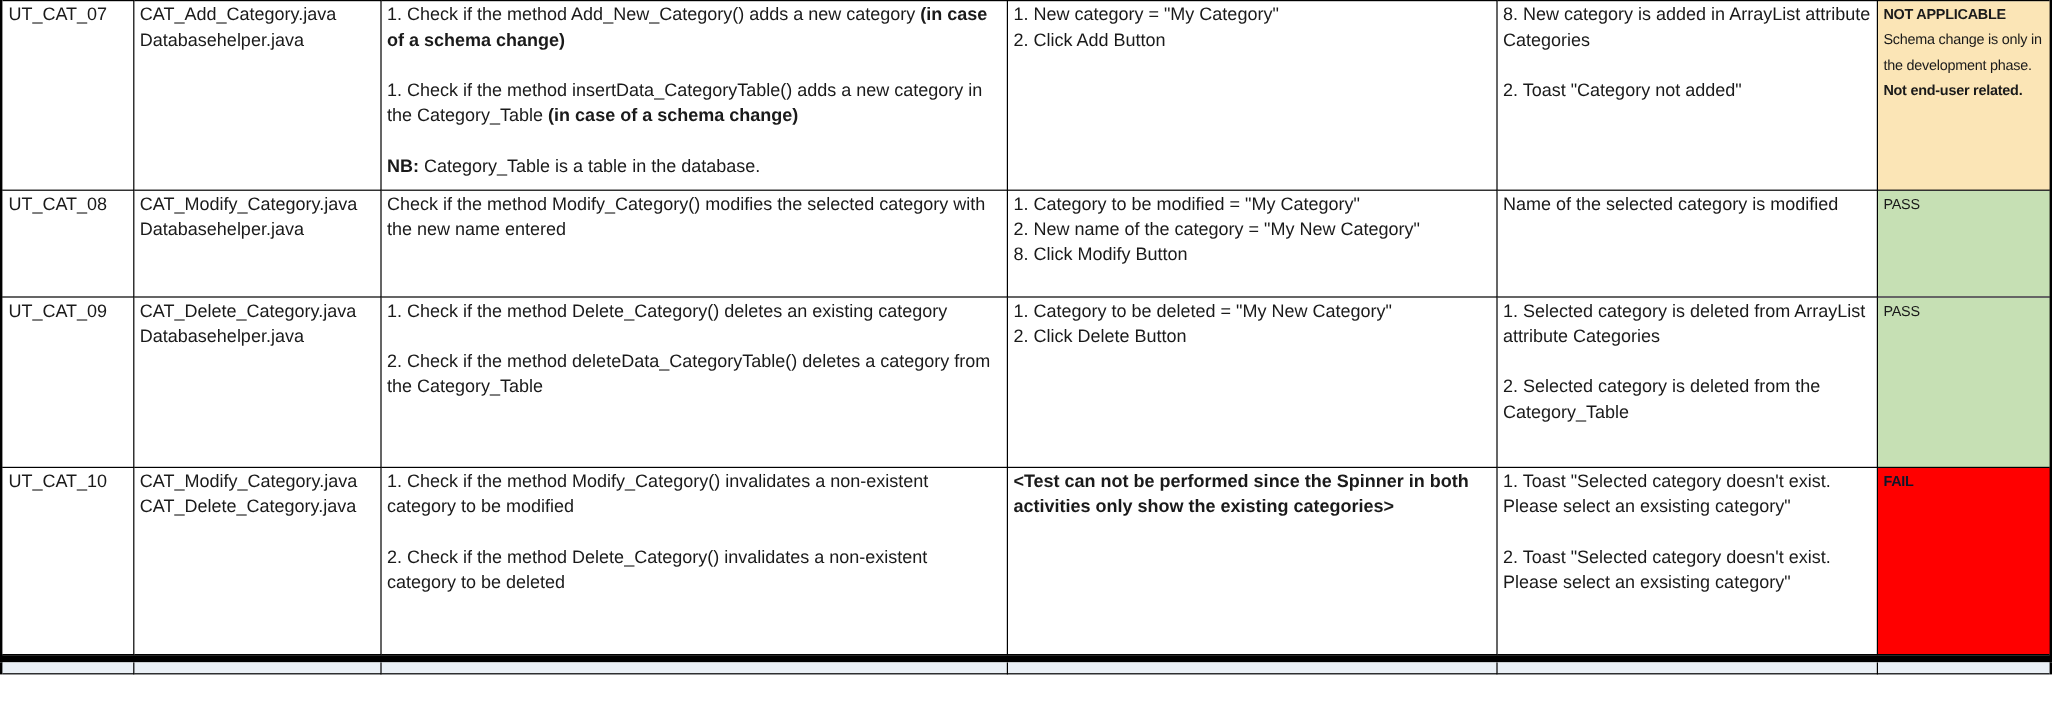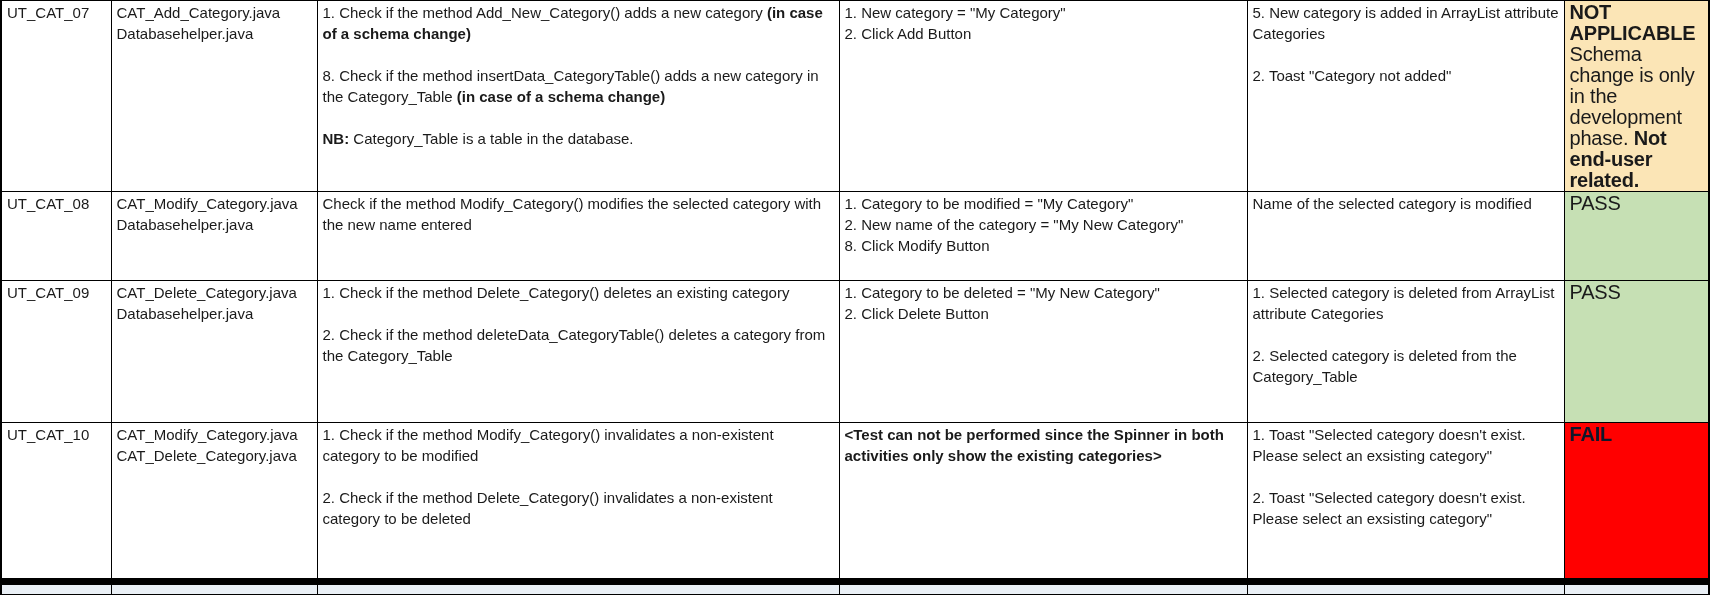--- a/index.html
+++ b/index.html
@@ -22,21 +22,21 @@
     padding:1px 5px 0 5px;
     overflow:hidden;
   }
   .para { min-height:21px; line-height:21px; }
   .b { font-weight:bold; }
   
   tr.rh-0 { height:158px; }
   tr.rh-1 { height:89px;margin-left:21px; }
   tr.rh-2 { height:142px; }
   tr.rh-3 { height:156px; }
-  td.status-cell { font-size:20px; letter-spacing:-0.2px; }
+  td.status-cell { font-size:12px; letter-spacing:-0.2px; }
   tr.divider-row td { padding:0; height:6px; border:0; }
   tr.next-row td { padding:0; height:9px; border:1px solid #000; border-top:0; }
 </style>
 </head>
 <body>
 
 <table class="sheet">
   <colgroup>
     <col style="width:110px">
     <col style="width:206px">
@@ -50,30 +50,30 @@
     <td class="cell">
           <div class="para"><span>UT_CAT_07</span></div>
         </td>
     <td class="cell">
           <div class="para"><span>CAT_Add_Category.java</span></div>
           <div class="para"><span>Databasehelper.java</span></div>
         </td>
     <td class="cell">
           <div class="para"><span>1. Check if the method  Add_New_Category() adds a new category </span><span class="b">(in case of a schema change)</span></div>
           <div class="para"></div>
-          <div class="para"><span>8. Check if the method insertData_CategoryTable() adds a new category in the Category_Table </span><span class="b">(in case of a schema change)</span></div>
+          <div class="para"><span>1. Check if the method insertData_CategoryTable() adds a new category in the Category_Table </span><span class="b">(in case of a schema change)</span></div>
           <div class="para"></div>
           <div class="para"><span class="b">NB:</span><span> Category_Table is a table in the database.</span></div>
         </td>
     <td class="cell">
           <div class="para"><span>1. New category = "My Category"</span></div>
           <div class="para"><span>2. Click Add Button</span></div>
         </td>
     <td class="cell">
-          <div class="para"><span>5. New category is added in ArrayList attribute Categories</span></div>
+          <div class="para"><span>8. New category is added in ArrayList attribute Categories</span></div>
           <div class="para"></div>
           <div class="para"><span>2. Toast "Category not added"</span></div>
         </td>
     <td class="cell status-cell" style="background: rgb(251, 229, 182); color: rgb(26, 26, 26);">
           <div class="para"><span class="b">NOT APPLICABLE</span></div>
           <div class="para"><span>Schema change is only in the development phase. </span><span class="b">Not end-user related.</span></div>
         </td>
   </tr>
       <tr class="rh-1">
     <td class="cell">

